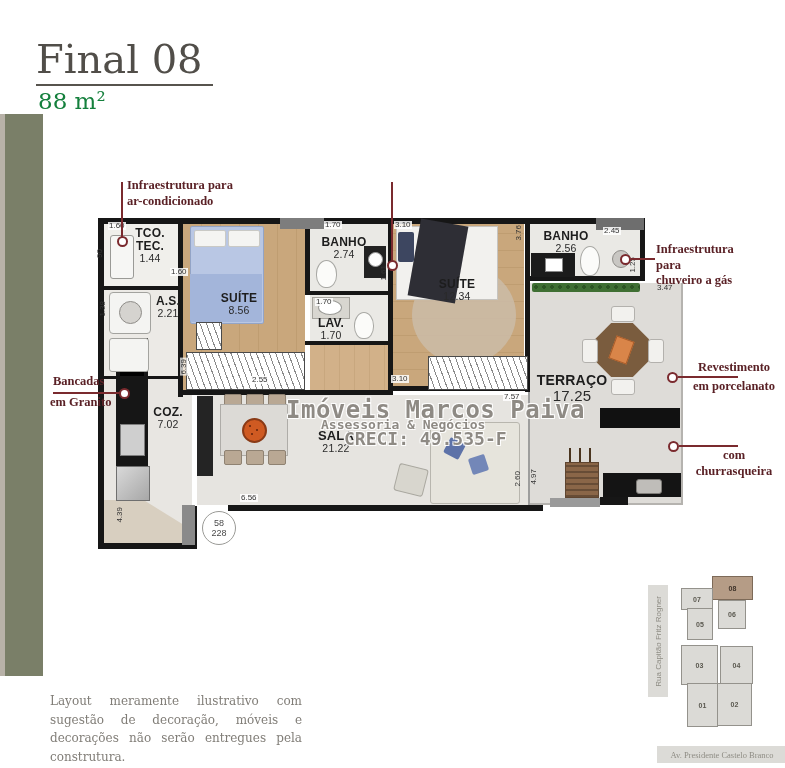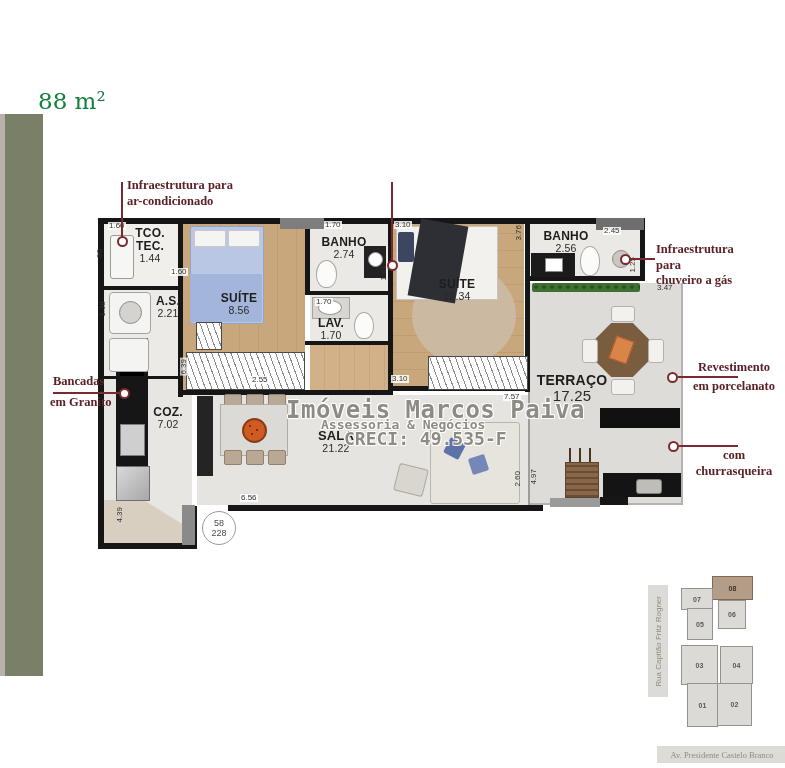--- a/index.html
+++ b/index.html
@@ -38,20 +38,22 @@
              align-items:center;justify-content:center;}
 </style>
 </head>
 <body>
 
 <div id="canvas">
 
   <div class="abs" style="left:0;top:114;left:0px;top:114px;width:5px;height:562px;background:#b8b2a8;"></div>
   <div class="abs" style="left:5px;top:114px;width:38px;height:562px;background:#7a7f68;"></div>
 
+  <div class="abs" style="left:36px;top:36px;font-family:'DejaVu Serif',serif;font-size:40px;color:#514e49;
+              border-bottom:2px solid #57544e;padding:0 10px 2px 0;display:inline-block;">Final 08</div>
   <div class="abs" style="left:38px;top:88px;font-family:'DejaVu Serif',serif;font-size:23px;color:#15803d;">88 m²</div>
 
   <div class="floor" style="left:104px;top:224px;width:74px;height:62px;background:#f0efeb;"></div>
   <div class="floor" style="left:104px;top:290px;width:74px;height:86px;background:#eceae6;"></div>
   <div class="floor" style="left:104px;top:379px;width:88px;height:164px;background:#e8e6e2;"></div>
   <div class="floor wood1" style="left:183px;top:224px;width:122px;height:166px;"></div>
   <div class="floor tile" style="left:310px;top:224px;width:78px;height:67px;"></div>
   <div class="floor tile" style="left:310px;top:295px;width:78px;height:46px;"></div>
   <div class="floor wood1" style="left:310px;top:345px;width:78px;height:45px;background:repeating-linear-gradient(90deg,#d2b189 0 14px,#c8a77e 14px 15px);"></div>
   <div class="floor wood2" style="left:393px;top:224px;width:131px;height:162px;"></div>
@@ -265,20 +267,22 @@
   <div class="ann-line" style="left:53px;top:392px;width:70px;height:2px;"></div>
   <div class="ann" style="left:50px;top:395px;">
     <span>em Granito</span>
   </div>
   <div class="ann-dot" style="left:119px;top:388px;"></div>
 
   <div class="wm" style="left:286px;top:396px;font-size:24px;font-weight:bold;letter-spacing:.5px;">Imóveis Marcos Paiva</div>
   <div class="wm" style="left:321px;top:417px;font-size:13px;font-weight:bold;">Assessoria &amp; Negócios</div>
   <div class="wm" style="left:344px;top:428px;font-size:18px;font-weight:bold;">CRECI: 49.535-F</div>
 
+  <div class="abs" style="left:50px;top:692px;width:252px;font-family:'DejaVu Serif',serif;font-size:12px;
+              color:#807d77;text-align:justify;line-height:1.55;">Layout meramente ilustrativo com sugestão de decoração, móveis e decorações não serão entregues pela construtura.</div>
 
   <div class="kp-street" style="left:648px;top:585px;width:20px;height:112px;">
     <span style="writing-mode:vertical-rl;transform:rotate(180deg);font-size:8px;white-space:nowrap;">Rua Capitão Fritz Rogner</span>
   </div>
 
   <div class="kp-unit hl" style="left:712px;top:576px;width:39px;height:22px;">
     <span>08</span>
   </div>
   <div class="kp-unit" style="left:681px;top:588px;width:30px;height:20px;">
     <span>07</span>

